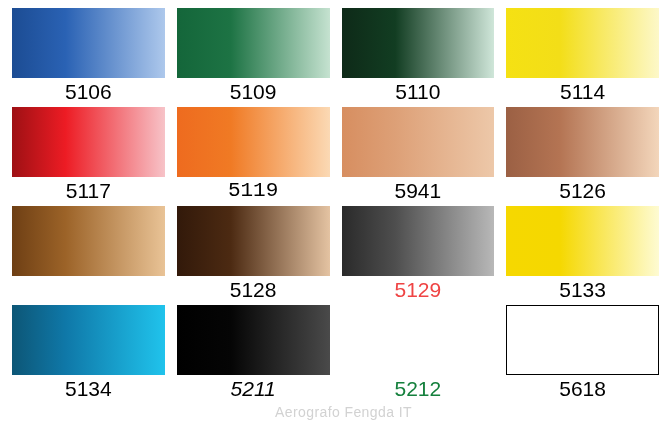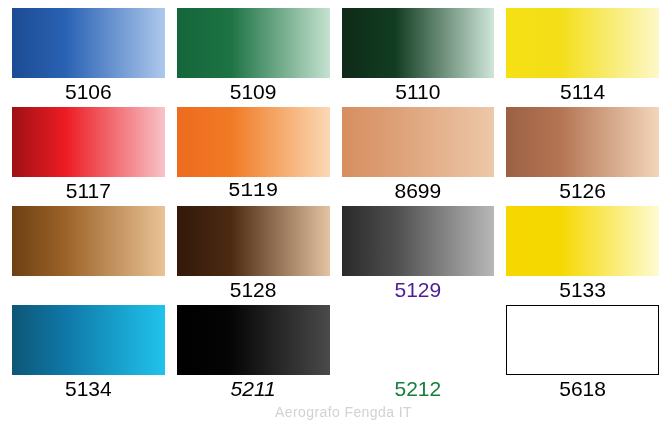--- a/index.html
+++ b/index.html
@@ -111,37 +111,37 @@
     <div class="cell">
       <div class="chip" style="background: linear-gradient(to right, rgb(158, 16, 20) 0%, rgb(237, 28, 36) 35%, rgb(247, 195, 200) 100%);"></div>
       <div class="chip-label" style="color: rgb(0, 0, 0);">5117</div>
     </div>
     <div class="cell">
       <div class="chip" style="background: linear-gradient(to right, rgb(238, 107, 31) 0%, rgb(240, 122, 36) 35%, rgb(251, 217, 180) 100%);"></div>
       <div class="chip-label" style="color: rgb(0, 0, 0); font-family: Liberation Mono, monospace;">5119</div>
     </div>
     <div class="cell">
       <div class="chip" style="background: linear-gradient(to right, rgb(215, 142, 96) 0%, rgb(221, 160, 119) 35%, rgb(237, 200, 169) 100%);"></div>
-      <div class="chip-label" style="color: rgb(0, 0, 0);">8699</div>
+      <div class="chip-label" style="color: rgb(0, 0, 0);">5941</div>
     </div>
     <div class="cell">
       <div class="chip" style="background: linear-gradient(to right, rgb(155, 96, 68) 0%, rgb(180, 116, 83) 35%, rgb(243, 214, 187) 100%);"></div>
       <div class="chip-label" style="color: rgb(0, 0, 0);">5126</div>
     </div>
 
     <div class="cell">
       <div class="chip" style="background: linear-gradient(to right, rgb(110, 63, 20) 0%, rgb(156, 99, 40) 35%, rgb(233, 195, 150) 100%);"></div>
     </div>
     <div class="cell">
       <div class="chip" style="background: linear-gradient(to right, rgb(50, 25, 10) 0%, rgb(76, 42, 18) 35%, rgb(228, 195, 162) 100%);"></div>
       <div class="chip-label" style="color: rgb(0, 0, 0);">5128</div>
     </div>
     <div class="cell">
       <div class="chip" style="background: linear-gradient(to right, rgb(42, 42, 42) 0%, rgb(78, 78, 78) 35%, rgb(184, 184, 184) 100%);"></div>
-      <div class="chip-label" style="color: #4c1d95;">5129</div>
+      <div class="chip-label" style="color: #ef4444;">5129</div>
     </div>
     <div class="cell">
       <div class="chip" style="background: linear-gradient(to right, rgb(246, 216, 0) 0%, rgb(245, 216, 0) 35%, rgb(254, 251, 210) 100%);"></div>
       <div class="chip-label" style="color: rgb(0, 0, 0);">5133</div>
     </div>
 
     <div class="cell">
       <div class="chip" style="background: linear-gradient(to right, rgb(13, 86, 118) 0%, rgb(15, 120, 168) 35%, rgb(32, 195, 236) 100%);"></div>
       <div class="chip-label" style="color: rgb(0, 0, 0);">5134</div>
     </div>

